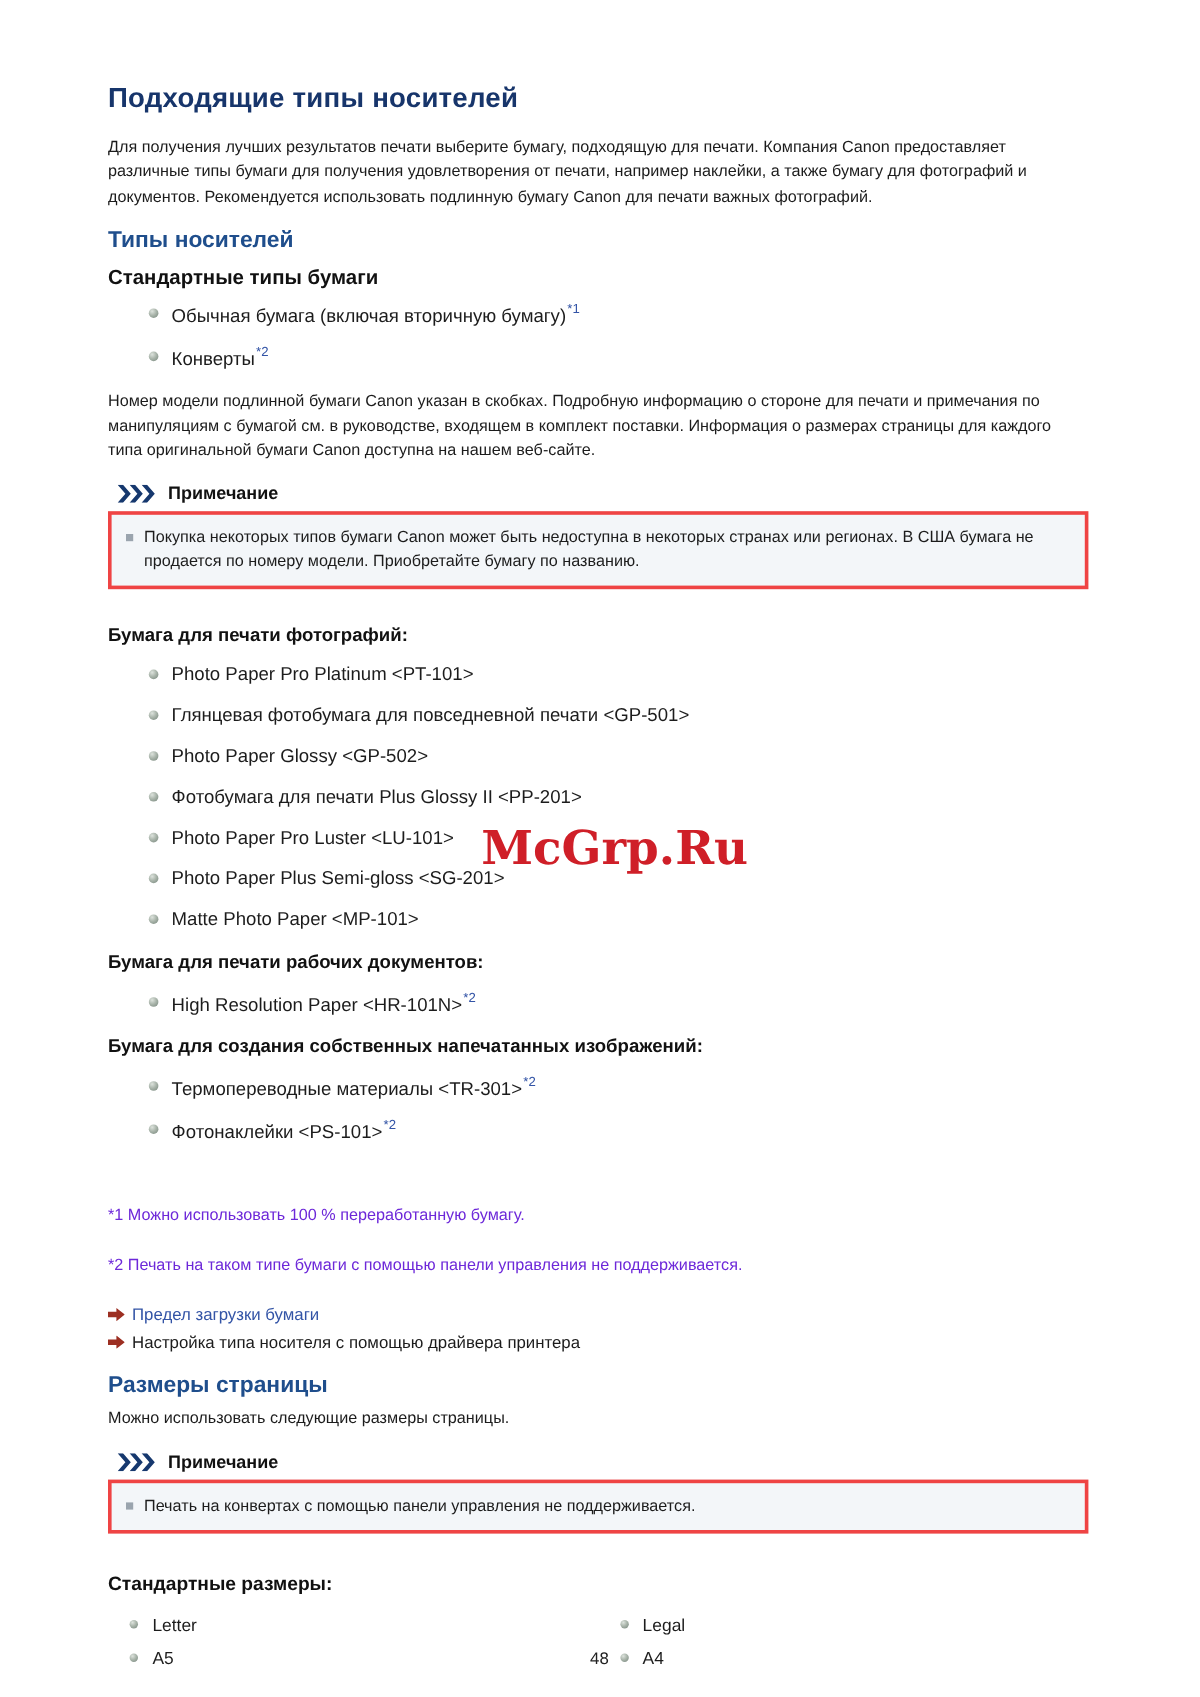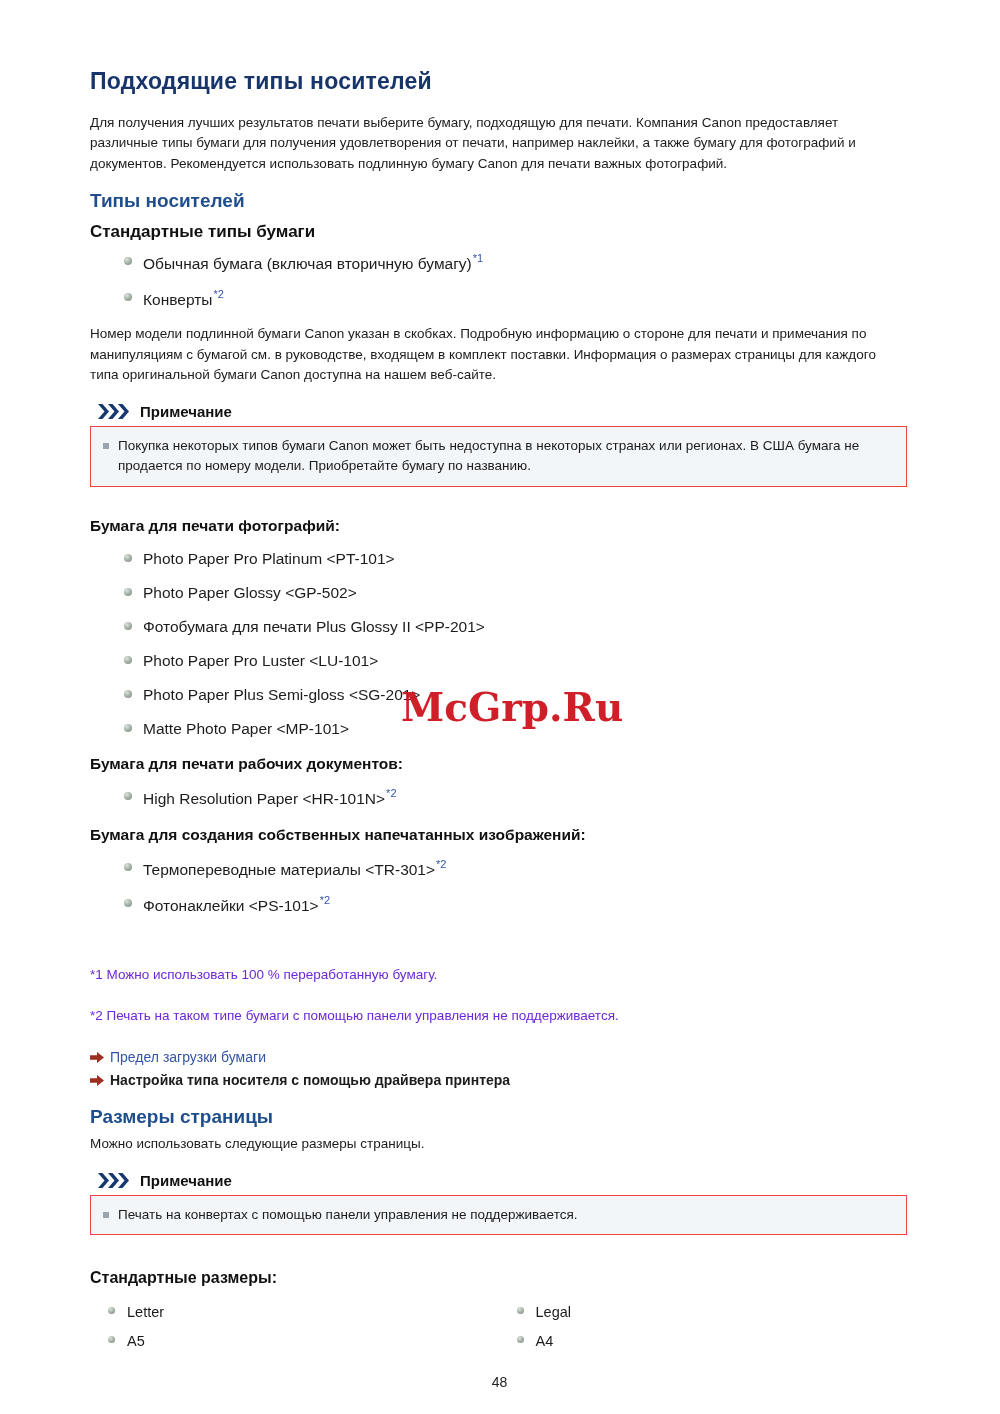--- a/index.html
+++ b/index.html
@@ -35,34 +35,34 @@
   .blt {
     position:absolute; left:0; top:5px;
     width:8px; height:8px; border-radius:50%;
     background: radial-gradient(circle at 35% 30%, #dde3dd 0%, #aab5ab 45%, #76857b 100%);
   }
   sup.ref { color:#3354a6; font-size:11px; position:relative; top:-1px; margin-left:1px; }
 
   .note-head { display:flex; align-items:center; gap:9px; margin:18px 0 6px 8px; }
   .note-head .note-label { font-size:15px; font-weight:bold; color:#111; }
   .note-box {
-    border:1px solid #ef4444; background:#f3f6f9;
+    border:3px solid #ef4444; background:#f3f6f9;
     padding:9px 12px 9px 12px;
     font-size:13.5px; line-height:1.5; color:#1c1c1c;
   }
   .note-item { position:relative; padding-left:15px; }
   .sq { position:absolute; left:0; top:7px; width:6px; height:6px; background:#9aa4ae; }
 
   .footnotes { margin-top:50px; }
   .footnote { font-size:13.5px; color:#6d28d9; margin-bottom:22px; line-height:1.4; }
 
   .related-links { margin-top:14px; margin-bottom:6px; }
   .link-row { display:flex; align-items:center; gap:6px; margin-bottom:4px; font-size:14px; line-height:1.35; }
   .link-blue { color:#3354a6; }
-  .link-plain { color:#1c1c1c;font-weight:bold; }
+  .link-plain { color:#1c1c1c; }
 
   .cols { display:flex; margin-top:4px; }
   .cols ul.bullets { width:452px; margin-left:18px; }
   .cols ul.bullets li { font-size:14.5px; margin-bottom:10px; }
   .cols .blt { top:4px; width:7px; height:7px; }
 
   .watermark {
     position:absolute; left:401px; top:684px;
     font-family:"DejaVu Serif", serif; font-weight:bold;
     font-size:39px; color:#ce1620; opacity:0.96;
@@ -109,20 +109,21 @@
   </div>
   <div class="note-box">
     <div class="note-item">
       <span class="sq"></span><span>Покупка некоторых типов бумаги Canon может быть недоступна в некоторых странах или регионах. В США бумага не продается по номеру модели. Приобретайте бумагу по названию.</span>
     </div>
   </div>
 
   <h4 class="group-heading" style="margin-top:30px;">Бумага для печати фотографий:</h4>
   <ul class="bullets">
     <li><span class="blt"></span><span>Photo Paper Pro Platinum &lt;PT-101&gt;</span></li>
+    <li><span class="blt"></span><span>Глянцевая фотобумага для повседневной печати &lt;GP-501&gt;</span></li>
     <li><span class="blt"></span><span>Photo Paper Glossy &lt;GP-502&gt;</span></li>
     <li><span class="blt"></span><span>Фотобумага для печати Plus Glossy II &lt;PP-201&gt;</span></li>
     <li><span class="blt"></span><span>Photo Paper Pro Luster &lt;LU-101&gt;</span></li>
     <li><span class="blt"></span><span>Photo Paper Plus Semi-gloss &lt;SG-201&gt;</span></li>
     <li><span class="blt"></span><span>Matte Photo Paper &lt;MP-101&gt;</span></li>
   </ul>
 
   <h4 class="group-heading">Бумага для печати рабочих документов:</h4>
   <ul class="bullets">
     <li>

